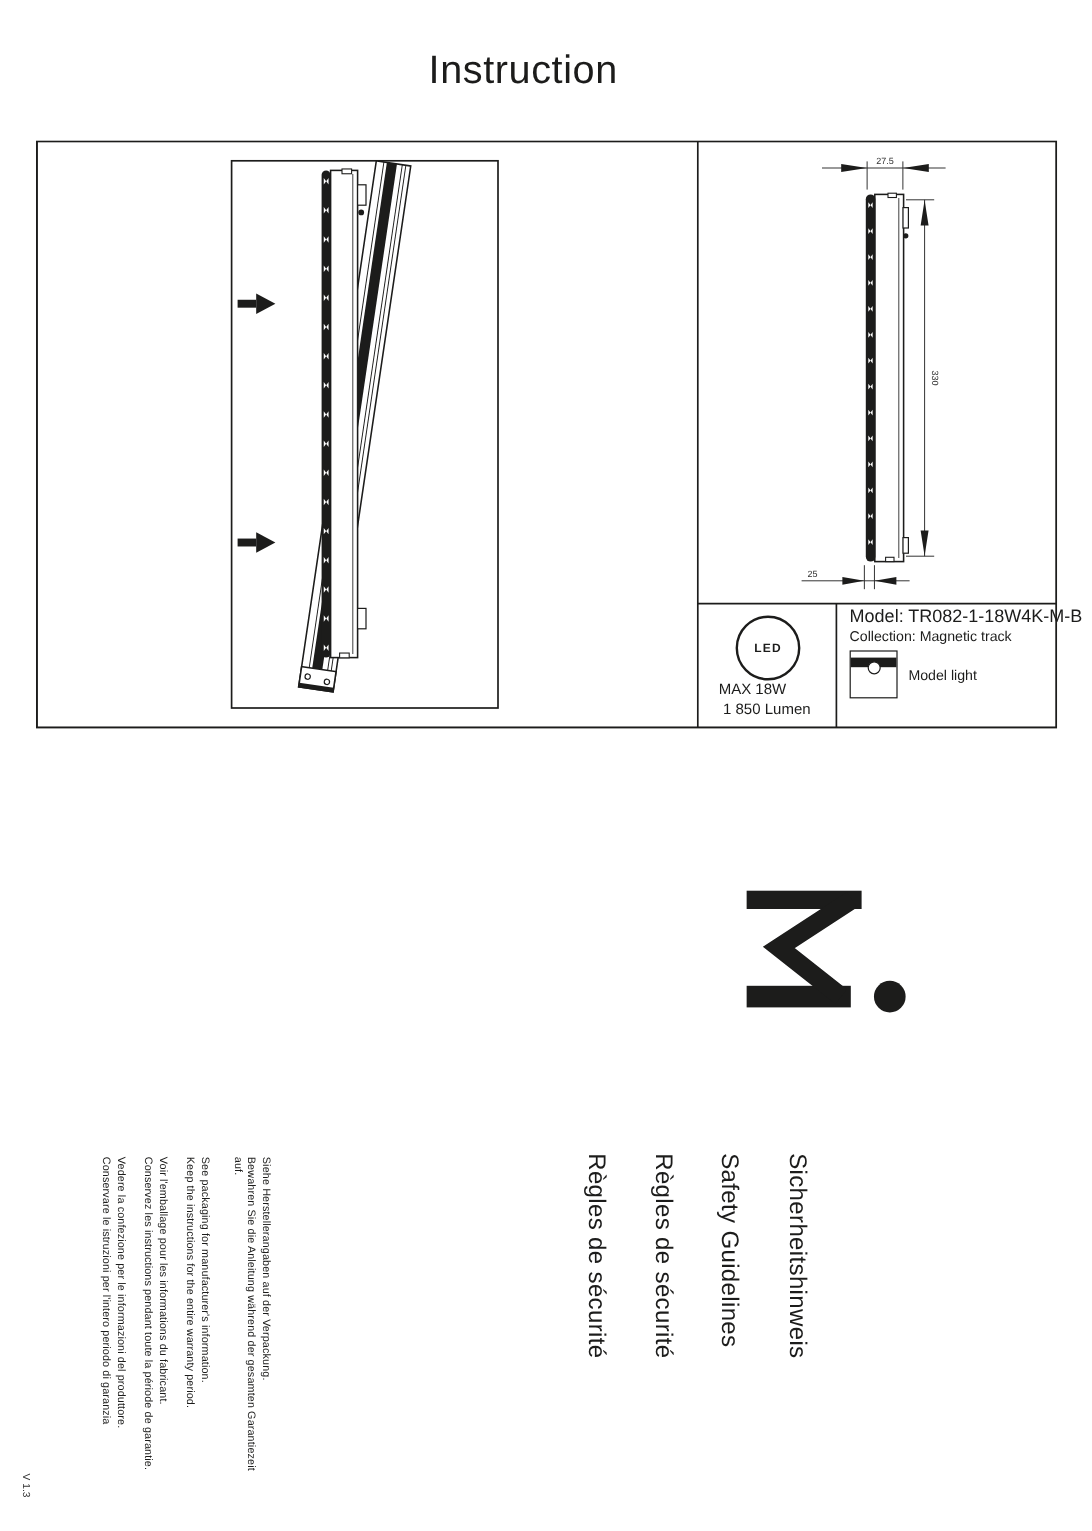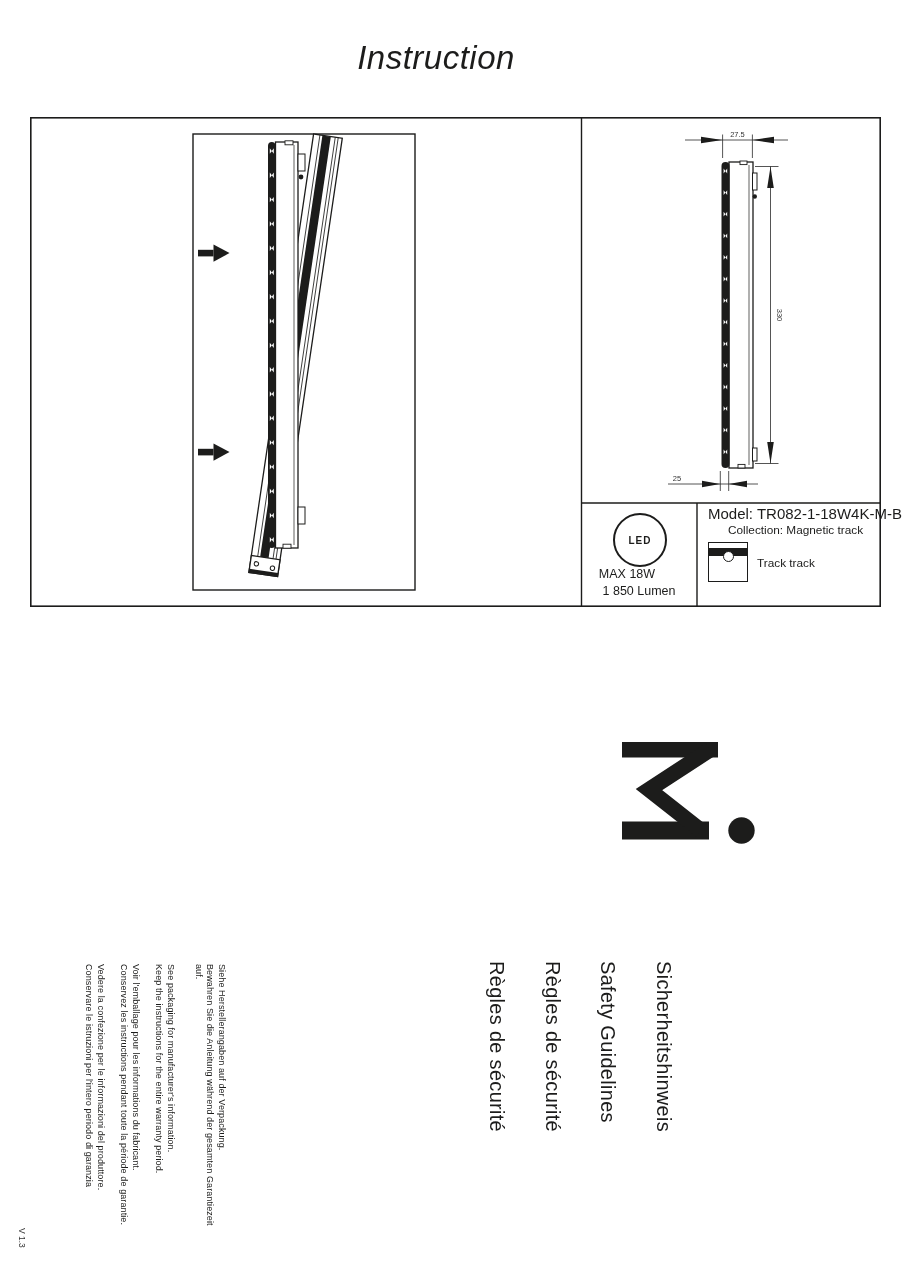--- a/index.html
+++ b/index.html
@@ -3,34 +3,34 @@
 <meta charset="utf-8">
 <style>
   html,body{margin:0;padding:0;background:#fff;}
   .page{
     position:relative; width:910px; height:1276px; background:#fff;
     font-family:"Liberation Sans", sans-serif; color:#1c1c1b; overflow:hidden;
   }
   .abs{position:absolute;}
   .page-title{
     left:0; top:39px; width:872px; text-align:center;
-    font-size:33px; font-weight:400; letter-spacing:0.5px;font-style:italic;
+    font-size:33px; font-weight:400; letter-spacing:0.5px;
   }
   svg text{font-family:"Liberation Sans", sans-serif;}
   
   .led-circle{
     left:613px; top:513px; width:50px; height:50px;
     border:2.4px solid #1c1c1b; border-radius:50%;
     display:flex; align-items:center; justify-content:center;
     font-size:10px; font-weight:700; letter-spacing:1px;
   }
   .max-power{left:581px; top:567px; width:92px; text-align:center; font-size:12.5px;}
   .lumen{left:581px; top:584px; width:116px; text-align:center; font-size:12.5px;}
   .model-line{left:708px; top:505px; font-size:15px;}
-  .collection-line{left:728px; top:523px; font-size:11.8px;}
+  .collection-line{left:708px; top:523px; font-size:11.8px;}
   .track-icon{left:708px; top:542px; width:40px; height:40px; border:1.6px solid #1c1c1b; box-sizing:border-box;}
   .track-icon .bar{position:absolute; left:0; right:0; top:5px; height:8px; background:#1c1c1b;}
   .track-icon .knob{position:absolute; left:14px; top:8px; width:9px; height:9px; background:#fff;
     border:1.4px solid #1c1c1b; border-radius:50%;}
   .track-label{left:757px; top:556px; font-size:11.8px;}
   
   .rot{position:absolute; transform-origin:0 0; transform:rotate(90deg); white-space:nowrap;}
   .safety-heading{font-size:20px; line-height:21px; font-weight:400; letter-spacing:0.3px;}
   .note-block{font-size:9px; line-height:11.6px; letter-spacing:0.1px;}
   .note-block div{white-space:nowrap;}
@@ -168,21 +168,21 @@
   </div>
   <div class="abs max-power">MAX 18W</div>
   <div class="abs lumen">1 850 Lumen</div>
 
   <div class="abs model-line">Model: TR082-1-18W4K-M-B</div>
   <div class="abs collection-line">Collection: Magnetic track</div>
   <div class="abs track-icon">
     <div class="bar"></div>
     <div class="knob"></div>
   </div>
-  <div class="abs track-label">Track track</div>
+  <div class="abs track-label">Model light</div>
 
   <svg class="abs" style="left:622px; top:742px;" width="133" height="103" viewBox="0 0 133 103">
     <rect x="0" y="0" width="96" height="15.5" fill="#1c1c1b"></rect>
     <rect x="0" y="79.5" width="87" height="18" fill="#1c1c1b"></rect>
     <path d="M88,7.8 L27,47.5 L79,88.5" fill="none" stroke="#1c1c1b" stroke-width="15.5" stroke-linejoin="miter" stroke-miterlimit="8"></path>
     <circle cx="119.5" cy="88.5" r="13.2" fill="#1c1c1b"></circle>
   </svg>
 
   <div class="rot safety-heading" style="left:674px; top:961px;">Sicherheitshinweis</div>
   <div class="rot safety-heading" style="left:618px; top:961px;">Safety Guidelines</div>

